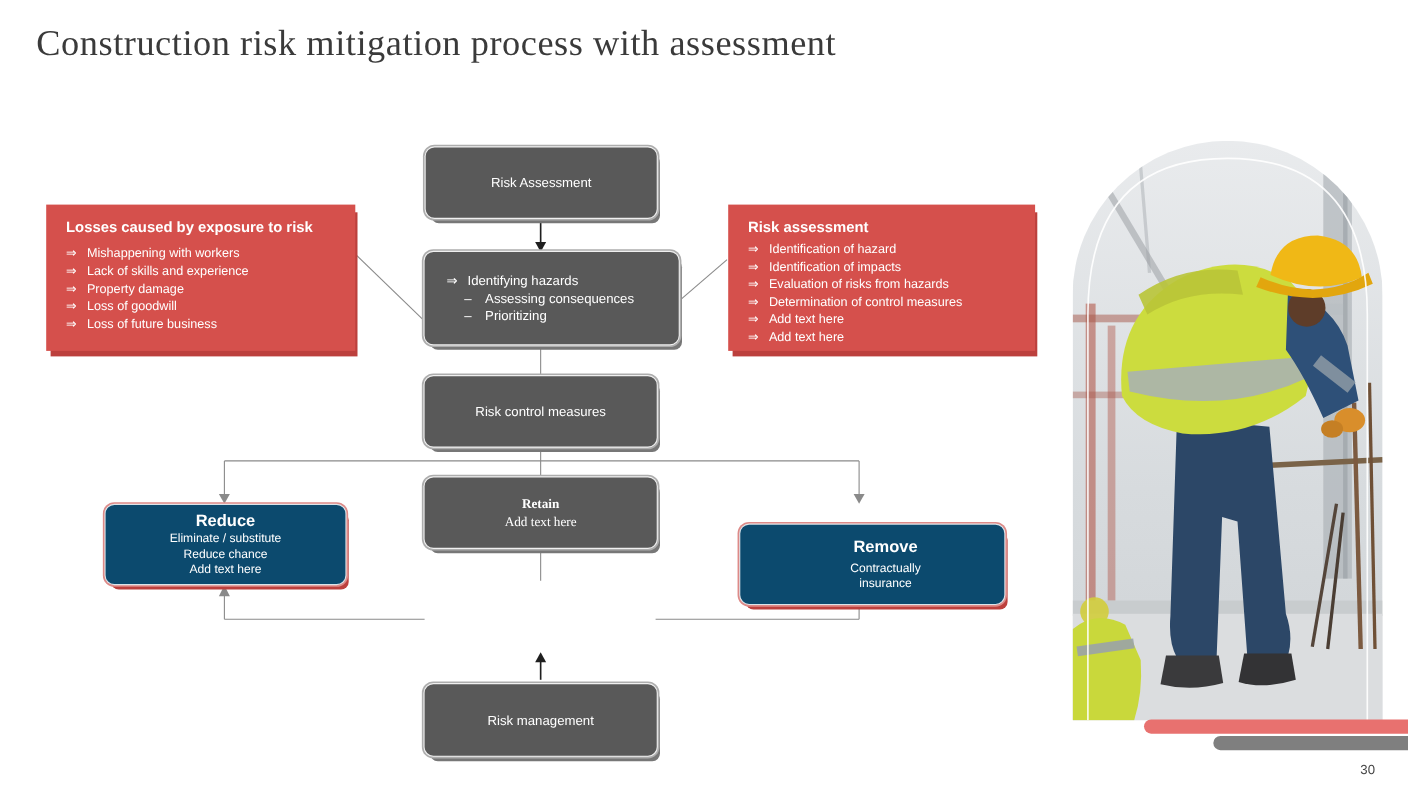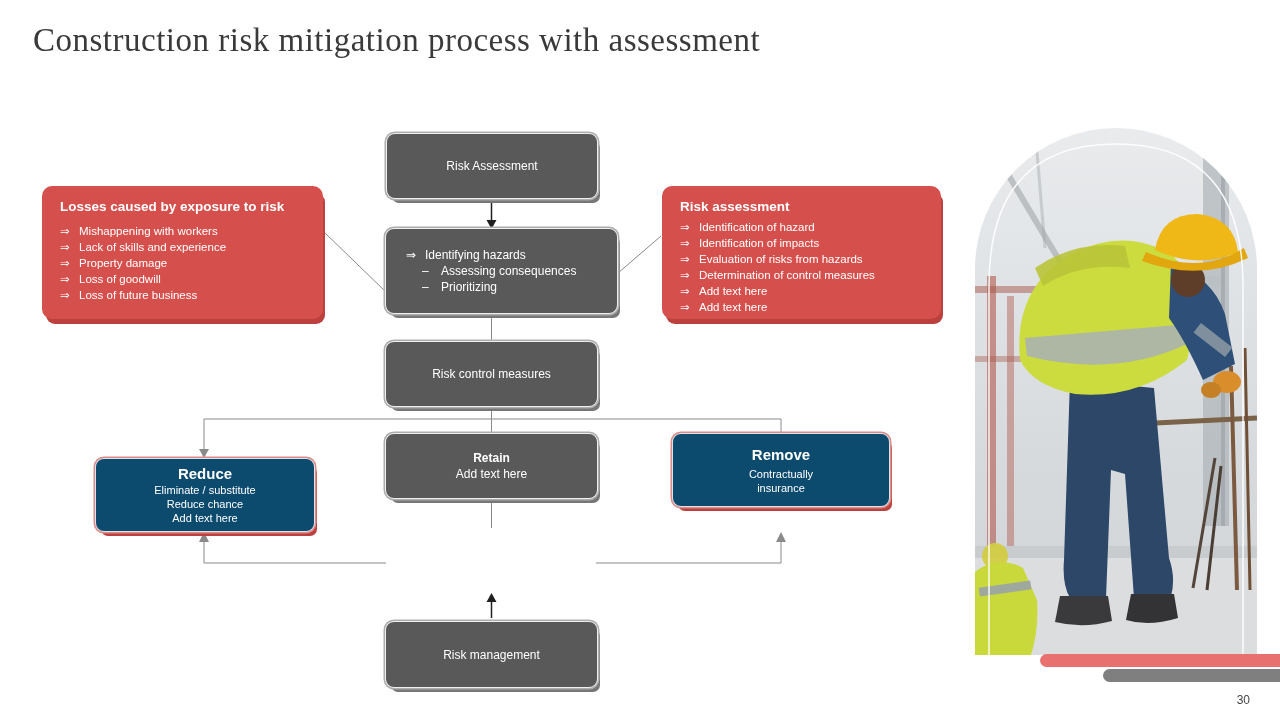--- a/index.html
+++ b/index.html
@@ -17,21 +17,21 @@
         border:1px solid rgba(255,255,255,.9);
         box-shadow:0 0 0 1.5px #adadad,4px 6px 0 -2px #777777;
         display:flex;flex-direction:column;align-items:center;justify-content:center;
         text-align:center;font-size:12px;line-height:16px;}
   .gbox.leftalign{align-items:flex-start;padding-left:20px;text-align:left;}
   .row{display:grid;grid-template-columns:17px auto;column-gap:2px;}
   .row.sub{margin-left:16px;}
   .sym{text-align:left;}
   .bold{font-weight:bold;}
   
-  .rpanel{position:absolute;z-index:2;background:#d5504c;color:#fff;border-radius:10px;
+  .rpanel{position:absolute;z-index:2;background:#d5504c;color:#fff;border-radius:0;
           box-shadow:3px 6px 0 -1px #bc403d,0 0 0 1px rgba(255,255,255,.35);
           padding:13px 16px 8px 18px;box-sizing:border-box;}
   .rpanel .ptitle{font-weight:bold;font-size:13.5px;margin:0 0 9px 0;}
   .rpanel .item{display:grid;grid-template-columns:19px 1fr;font-size:11.5px;line-height:16px;}
   .rpanel.tight .ptitle{margin-bottom:5px;}
   
   .rbox{position:absolute;z-index:2;background:#0c4a6e;color:#fff;border-radius:9px;
         border:1px solid rgba(255,255,255,.85);
         box-shadow:0 0 0 1.5px #dd8a88,4px 6px 0 -2px #bc403d;
         display:flex;flex-direction:column;align-items:center;justify-content:center;
@@ -104,21 +104,21 @@
     <div class="row sub">
       <span class="sym">–</span>
       <span>Prioritizing</span>
     </div>
   </div>
 
   <div class="gbox" style="left:385px;top:341px;width:211px;height:64px;">
     <span>Risk control measures</span>
   </div>
 
-  <div class="gbox" style="left:385px;top:433px;width:211px;height:64px;">
+  <div class="gbox" style="left:385px;top:433px;width:211px;height:64px;font-family:Liberation Serif, serif;">
     <span class="bold">Retain</span>
     <span>Add text here</span>
   </div>
 
 
   <div class="gbox" style="left:385px;top:621px;width:211px;height:65px;">
     <span>Risk management</span>
   </div>
 
   <div class="rpanel" style="left:42px;top:186px;width:281px;height:133px;">
@@ -173,21 +173,21 @@
     </div>
   </div>
 
   <div class="rbox" style="left:95px;top:458px;width:218px;height:72px;">
     <span class="btitle">Reduce</span>
     <span>Eliminate / substitute</span>
     <span>Reduce chance</span>
     <span>Add text here</span>
   </div>
 
-  <div class="rbox" style="left:672px;top:433px;width:216px;height:72px;">
+  <div class="rbox" style="left:672px;top:476px;width:216px;height:72px;padding-left:24px;">
     <span class="btitle">Remove</span>
     <span class="gap"></span>
     <span>Contractually</span>
     <span>insurance</span>
   </div>
 
   <div id="photo">
     <svg width="282" height="527" viewBox="0 0 282 527">
       <defs>
         <linearGradient id="sky" x1="0" y1="0" x2="0" y2="1">

